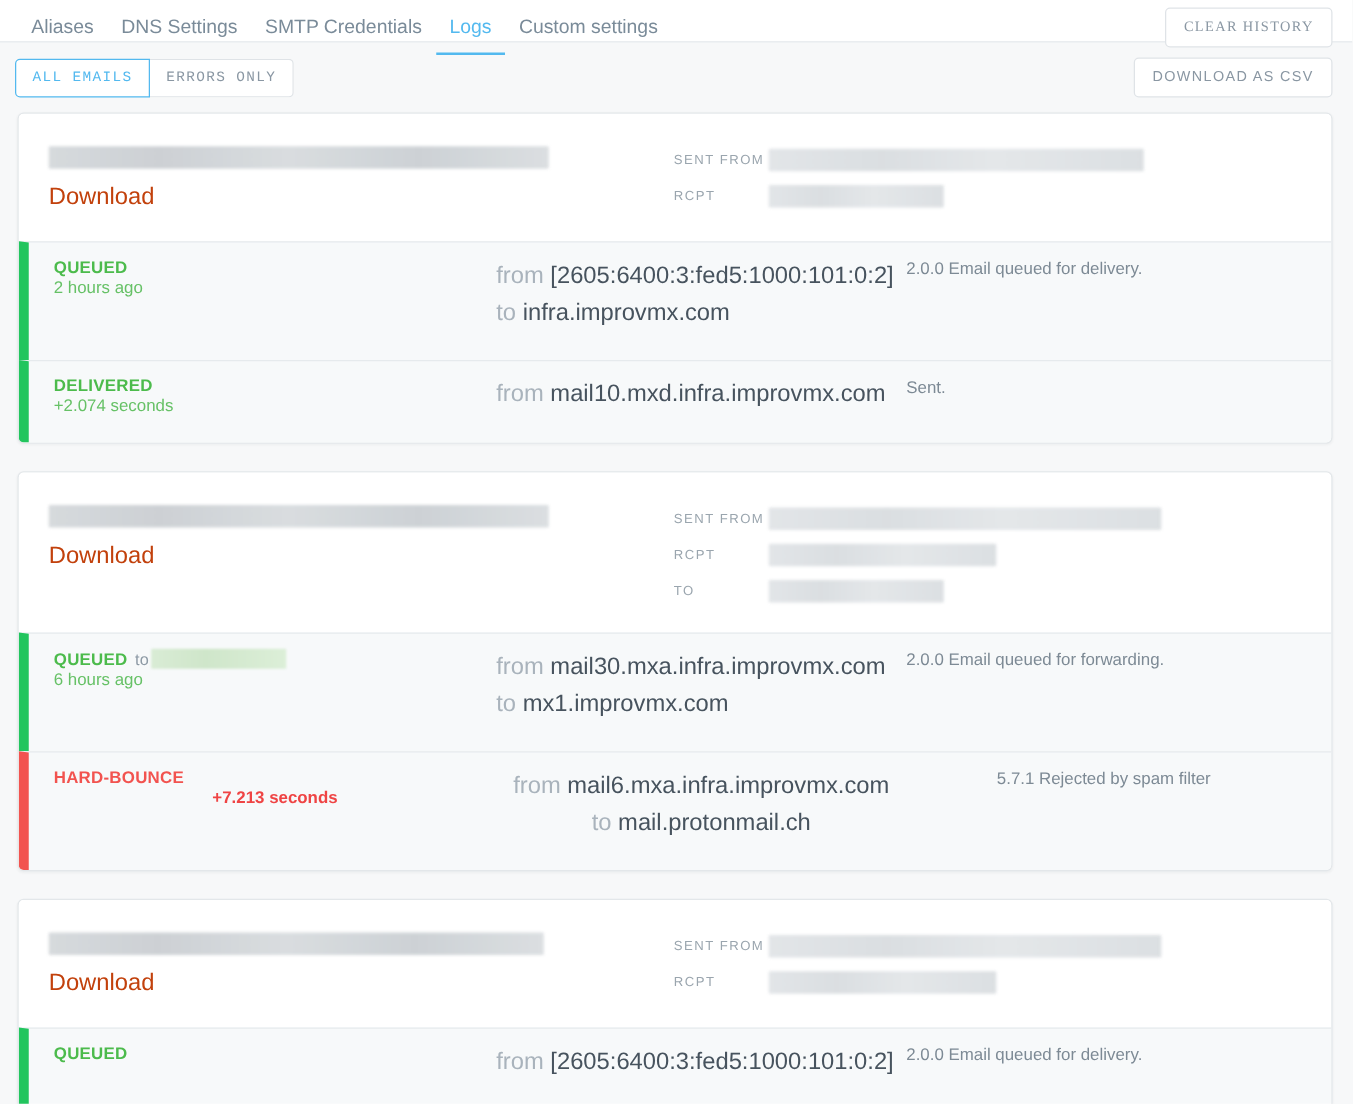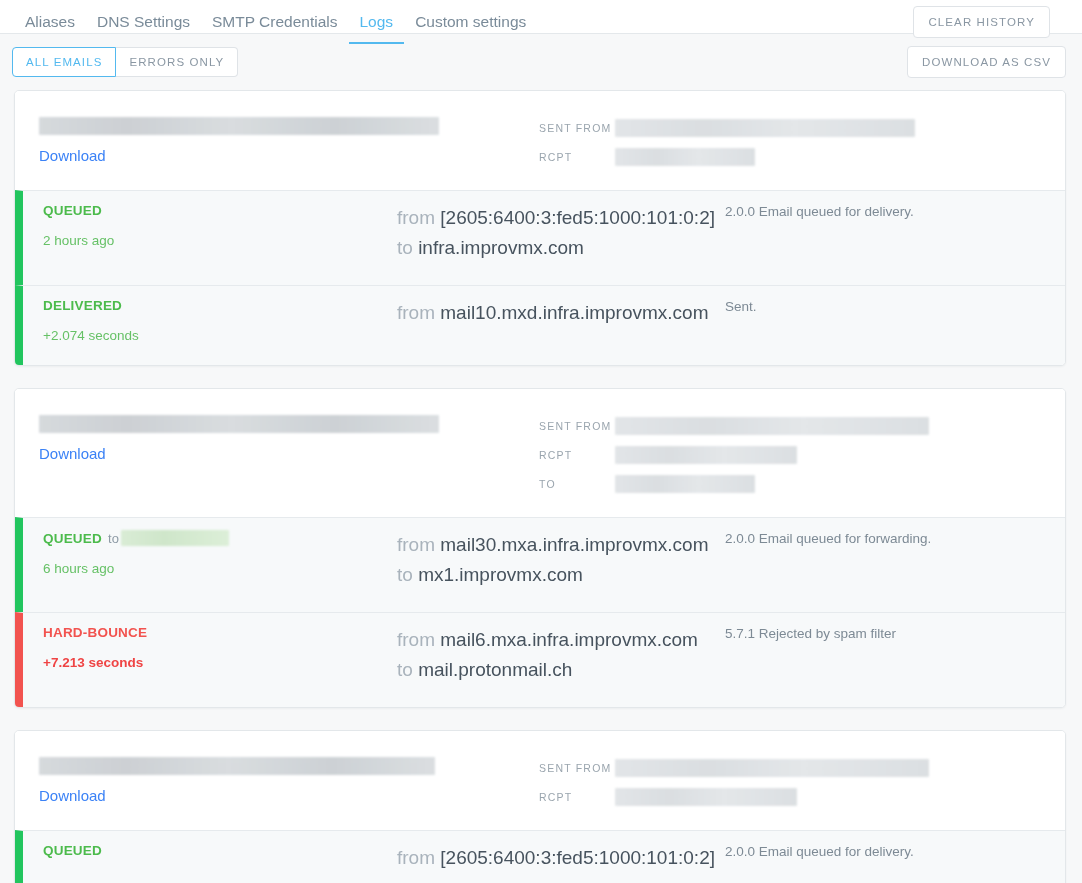--- a/index.html
+++ b/index.html
@@ -37,41 +37,41 @@
     letter-spacing: 1.1px;
     color: #8a97a3;
     background: #fff;
     border: 1px solid #dfe3e7;
     border-radius: 4px;
     padding: 9px 14px;
     cursor: pointer;
     white-space: nowrap;
     font-family: "Liberation Sans", sans-serif;
   }
-  .nav .btn-outline { position: absolute; right: 32px; top: 6px; }
+  .nav .btn-outline { position: absolute; right: 16px; top: 6px; font-family: Liberation Serif, serif; }
 
   
   .filterbar {
     height: 56px;
     padding: 0 16px 0 12px;
     display: flex;
     align-items: center;
     justify-content: space-between;
     background: #f7f8f9;
   }
   .seg { display: flex; }
   .seg-btn {
     font-size: 11.5px;
     letter-spacing: 1.1px;
     padding: 8px 13px;
     background: #fff;
     border: 1px solid #dfe3e7;
     color: #8a97a3;
     cursor: pointer;
-    font-family: Liberation Sans, sans-serif;
+    font-family: Liberation Mono, monospace;
   }
   .seg-btn:first-child { border-radius: 4px 0 0 4px; }
   .seg-btn:last-child { border-radius: 0 4px 4px 0; border-left: none; text-align: center; }
   .seg-btn.active {
     color: #53b9ef;
     border-color: #53b9ef;
     position: relative;
     z-index: 2;
   }
 
@@ -97,22 +97,22 @@
     border-radius: 1px;
     background: linear-gradient(90deg,#d3d7da 0%,#c9cdd1 22%,#d6dadd 48%,#c9ced2 74%,#d8dcdf 100%);
     filter: blur(1.1px);
     opacity: .92;
   }
   .redact.light {
     background: linear-gradient(90deg,#e0e3e6 0%,#d8dcdf 30%,#e2e5e8 60%,#d9dde0 100%);
   }
   .download-link {
     margin-top: 12px;
-    font-size: 15px;
-    color: #3b82f6;
+    font-size: 19px;
+    color: #c2410c;
     cursor: pointer;
   }
   .head-right { flex: 1; padding-top: 2px; }
   .meta-row { display: flex; align-items: center; margin-bottom: 11px; }
   .meta-row:last-child { margin-bottom: 0; }
   .meta-label {
     width: 76px;
     flex: 0 0 76px;
     font-size: 10.5px;
     letter-spacing: 1.2px;
@@ -122,41 +122,41 @@
   .meta-val { height: 18px; }
 
   
   .event {
     display: flex;
     background: #f7f9fa;
     border-top: 1px solid #e6eaed;
     border-left: 8px solid #22c55e;
     padding: 12px 24px 22px 20px;
   }
-  .event.bounce { border-left-color: #f2534f; }
+  .event.bounce { border-left-color: #f2534f; text-align: center; }
   .ev-status { width: 354px; flex: 0 0 354px; }
   .ev-name {
     font-size: 13.5px;
     font-weight: bold;
     letter-spacing: .2px;
     color: #4cbb4c;
     display: flex;
     align-items: center;
   }
   .event.bounce .ev-name { color: #f2534f; }
   .ev-to-word { font-weight: normal; color: #8d9aa5; margin-left: 6px; font-size: 13px; }
   .ev-to-redact {
     display: inline-block;
     width: 108px; height: 16px;
     margin-left: 2px;
     background: linear-gradient(90deg,#d9ecd5 0%,#cfe6ca 40%,#dcefd8 100%);
     filter: blur(.9px);
     border-radius: 1px;
   }
-  .ev-time { font-size: 13.5px; color: #66c166; margin-top: 15px; }
+  .ev-time { font-size: 13.5px; color: #66c166; margin-top: 1px; }
   .event.bounce .ev-time { color: #ef4444; font-weight: bold; }
 
   .ev-route { width: 328px; flex: 0 0 328px; font-size: 19px; line-height: 1.58; }
   .pfx { color: #a9b3bc; }
   .host { color: #47535e; }
   .ev-msg { flex: 1; font-size: 13.5px; color: #7d8a95; padding-top: 1px; }
 </style>
 </head>
 <body>
 

